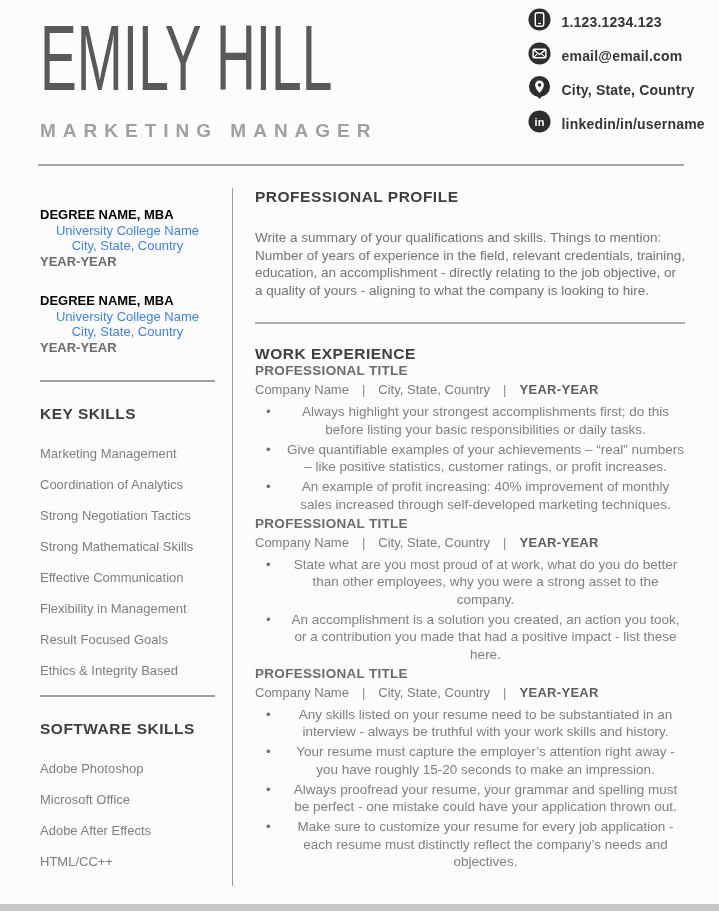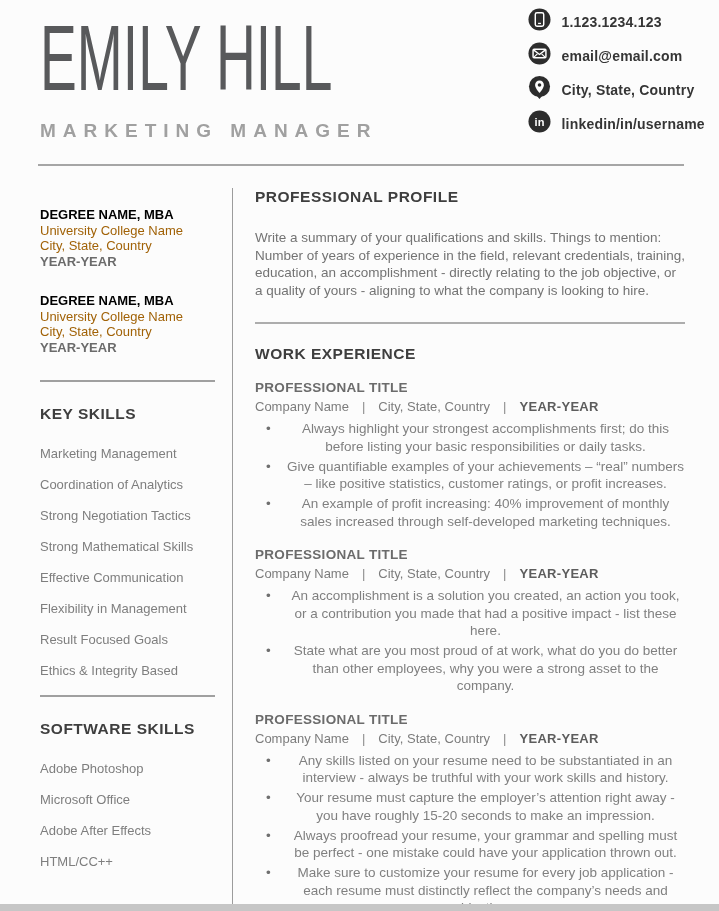--- a/index.html
+++ b/index.html
@@ -81,21 +81,21 @@
   .section-heading {
     font-size: 15.5px;
     font-weight: 700;
     color: #3e3e3e;
     letter-spacing: 0.5px;
   }
 
   
   .edu-entry { margin-top: 19px; }
   .edu-degree { font-size: 13px; font-weight: 700; color: #000000; line-height: 15.5px; }
-  .edu-line   { font-size: 13px; color: #a16207; line-height: 15.5px; }
+  .edu-line   { font-size: 13px; color: #3b82f6; line-height: 15.5px; text-align: center; }
   .edu-years  { font-size: 13px; font-weight: 700; color: #6b6b6b; line-height: 15.5px; }
 
   .col-rule {
     border: none;
     border-top: 2px solid #a0a0a0;
     margin: 25px 0 23px;
   }
 
   .skill-list { list-style: none; margin-top: 24px; }
   .skill-list li {
@@ -112,21 +112,21 @@
     color: #737373;
     line-height: 17.5px;
     max-width: 432px;
   }
   .right-rule {
     border: none;
     border-top: 2px solid #adadad;
     margin: 23px 0 21px;
   }
 
-  .job { margin-top: 17px; }
+  .job { }
   .job:first-of-type { margin-top: 21px; }
   .job-title {
     font-size: 13.5px;
     font-weight: 700;
     color: #6b6b6b;
     letter-spacing: 0.3px;
   }
   .job-meta { font-size: 13px; color: #7c7c7c; margin-top: 4px; }
   .job-meta .sep { margin: 0 13px; color: #8a8a8a; }
   .job-meta .years { font-weight: 700; color: #5d5d5d; letter-spacing: 0.3px; }
@@ -284,22 +284,22 @@
           <li>An example of profit increasing: 40% improvement of monthly sales increased through self-developed marketing techniques.</li>
         </ul>
       </div>
 
       <div class="job">
         <div class="job-title">PROFESSIONAL TITLE</div>
         <div class="job-meta">
           <span>Company Name</span><span class="sep">|</span><span>City, State, Country</span><span class="sep">|</span><span class="years">YEAR-YEAR</span>
         </div>
         <ul class="bullet-list">
+          <li>State what are you most proud of at work, what do you do better than other employees, why you were a strong asset to the company.</li>
           <li>An accomplishment is a solution you created, an action you took, or a contribution you made that had a positive impact - list these here.</li>
-          <li>State what are you most proud of at work, what do you do better than other employees, why you were a strong asset to the company.</li>
         </ul>
       </div>
 
       <div class="job">
         <div class="job-title">PROFESSIONAL TITLE</div>
         <div class="job-meta">
           <span>Company Name</span><span class="sep">|</span><span>City, State, Country</span><span class="sep">|</span><span class="years">YEAR-YEAR</span>
         </div>
         <ul class="bullet-list">
           <li>Any skills listed on your resume need to be substantiated in an interview - always be truthful with your work skills and history.</li>

